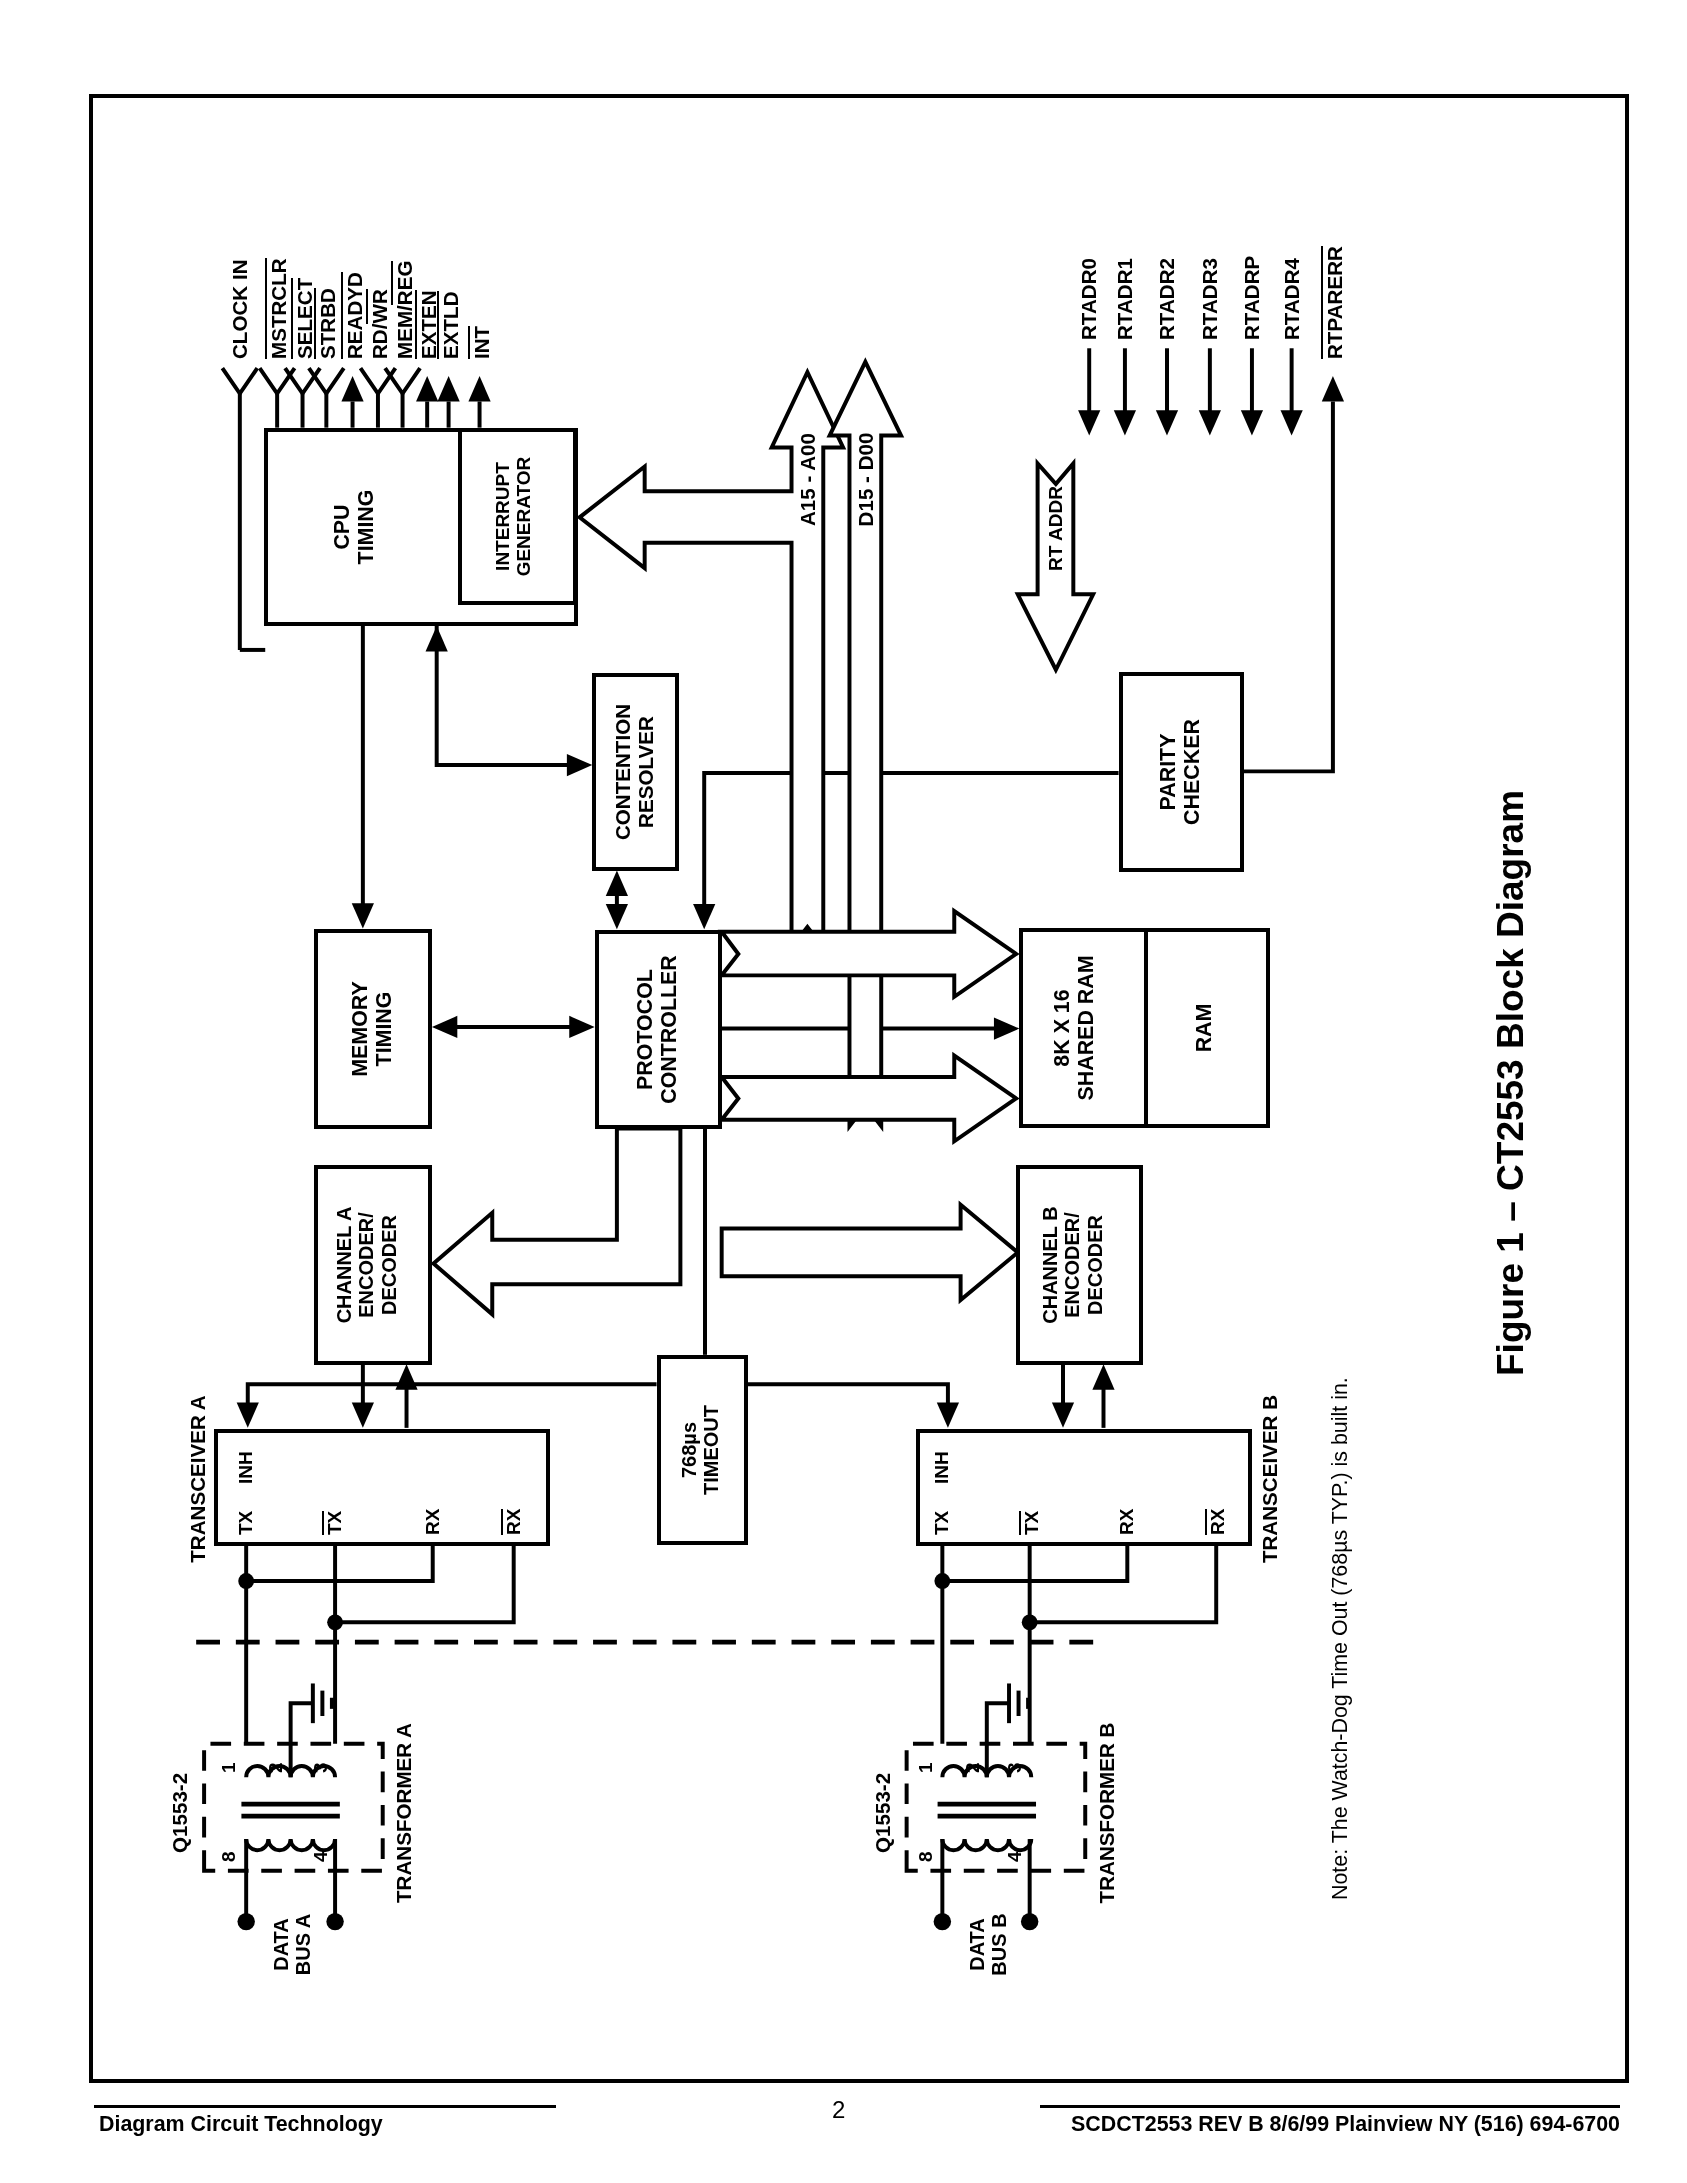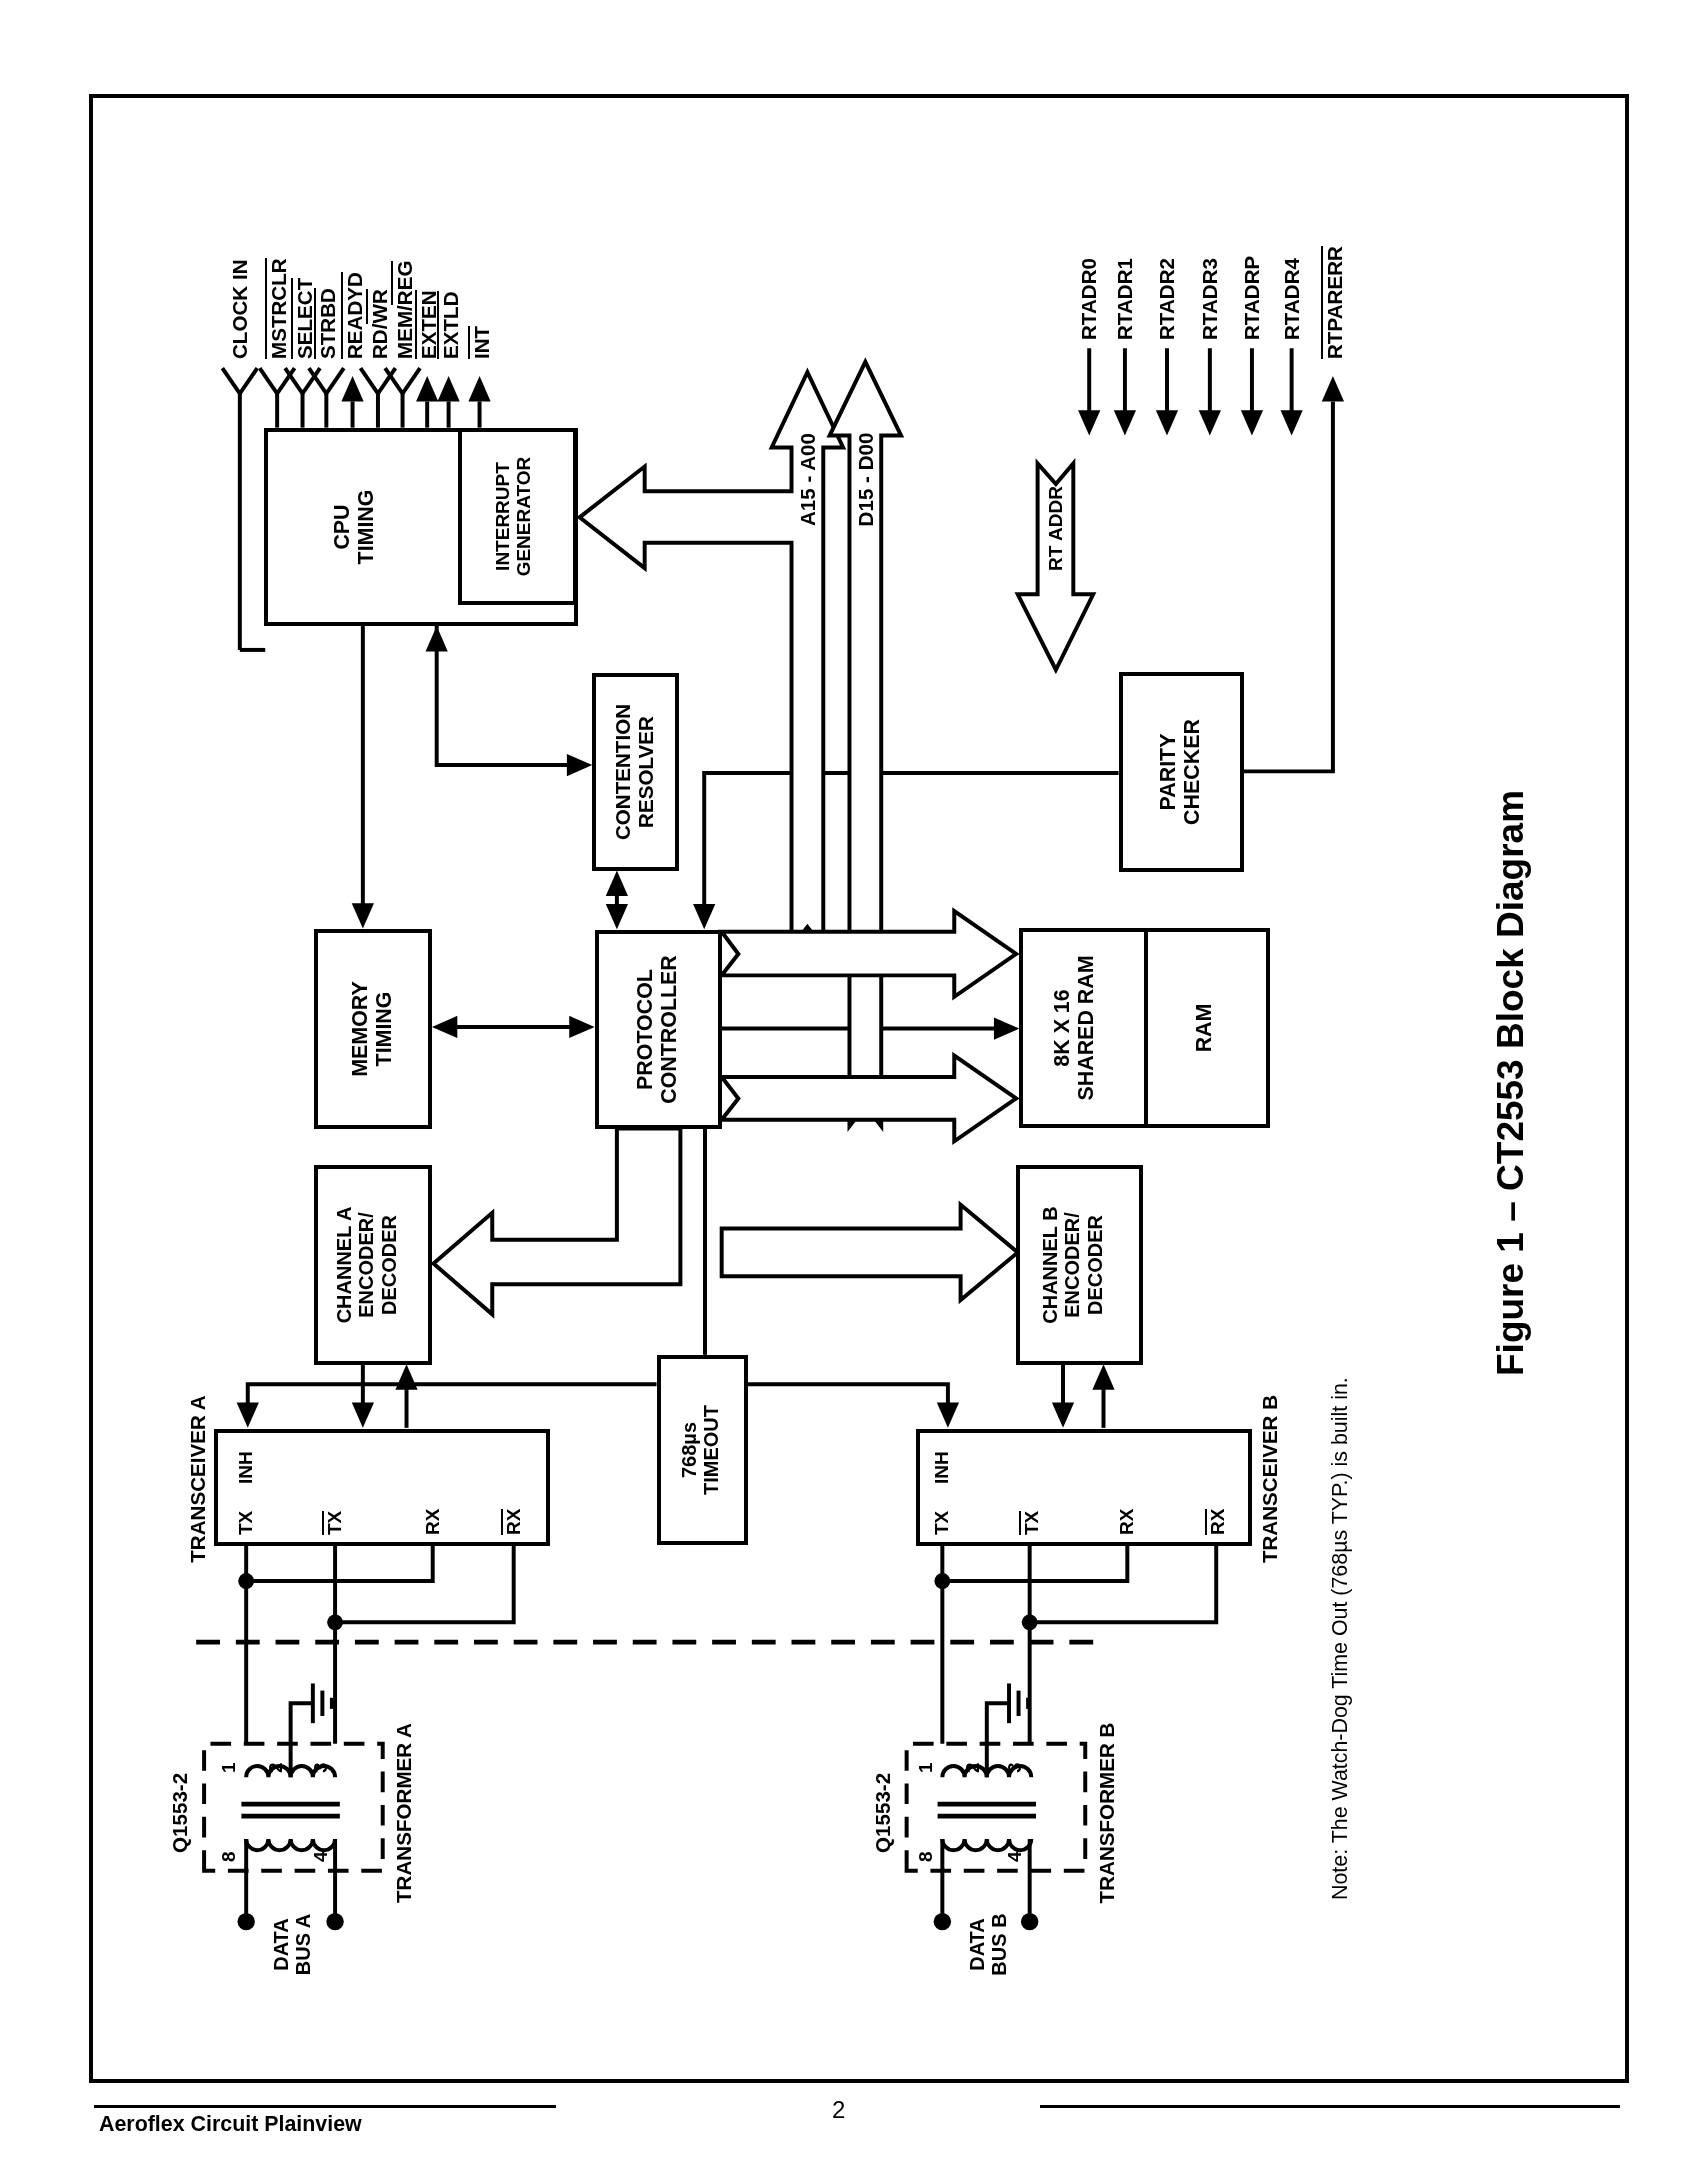--- a/index.html
+++ b/index.html
@@ -268,18 +268,19 @@
     <div class="pin" style="left:310px;top:873px;">2</div>
     <div class="pin" style="left:310px;top:915px;">3</div>
     <div class="pin" style="left:221px;top:826px;">8</div>
     <div class="pin" style="left:221px;top:915px;">4</div>
 
     <div class="note" style="left:183px;top:1239px;">Note: The Watch-Dog Time Out (768µs TYP.) is built in.</div>
     <div class="cap" style="left:707px;top:1401px;">Figure 1 – CT2553 Block Diagram</div>
   </div>
 
   <div class="rule" style="left:94px;top:2105px;width:462px;"></div>
-  <div class="foot" style="left:99px;top:2112px;">Aeroflex Circuit Plainview</div>
+  <div class="foot" style="left:99px;top:2112px;">Diagram Circuit Technology</div>
   <div class="pagenum" style="left:832px;top:2096px;">2</div>
   <div class="rule" style="left:1040px;top:2105px;width:580px;"></div>
+  <div class="foot" style="left:961px;top:2112px;width:659px;text-align:right;">SCDCT2553 REV B  8/6/99  Plainview NY (516) 694-6700</div>
 
 </div>
 
 
 </body></html>

